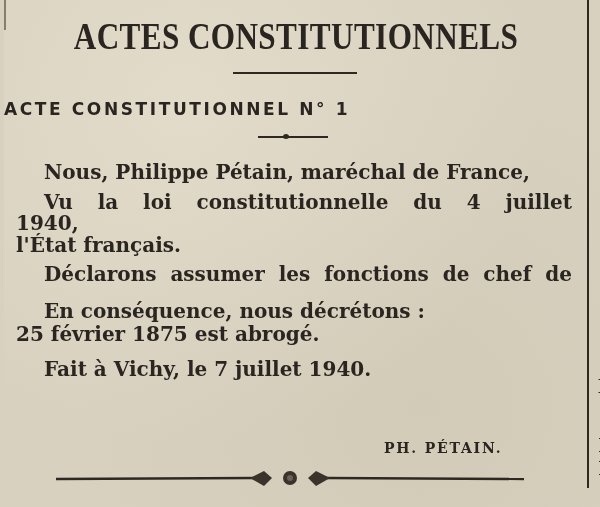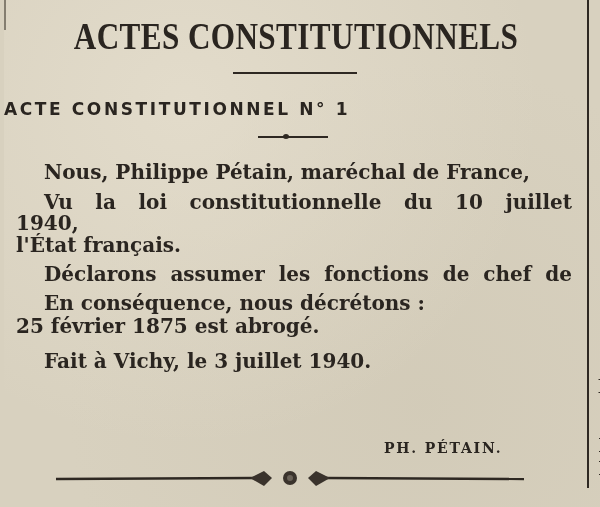--- a/index.html
+++ b/index.html
@@ -86,27 +86,27 @@
 
   <div class="heading">ACTES CONSTITUTIONNELS</div>
   <div class="rule1"></div>
 
   <div class="subheading">ACTE CONSTITUTIONNEL N° 1</div>
   <div class="rule2"></div>
   <div class="rule2-dot"></div>
 
   <div class="body-text">
     <span class="line p-indent last" style="margin-top:2px;">Nous, Philippe Pétain, maréchal de France,</span>
-    <span class="line p-indent" style="margin-top:5px;">Vu la loi constitutionnelle du 10 juillet</span>
+    <span class="line p-indent" style="margin-top:5px;">Vu la loi constitutionnelle du 4 juillet</span>
     <span class="line last" style="margin-top:-4px;">1940,</span>
     <span class="line last" style="margin-top:-3px;">l'État français.</span>
     <span class="line p-indent" style="margin-top:4px;">Déclarons assumer les fonctions de chef de</span>
-    <span class="line p-indent last" style="margin-top:4px;">En conséquence, nous décrétons :</span>
+    <span class="line p-indent last" style="margin-top:12px;">En conséquence, nous décrétons :</span>
     <span class="line last" style="margin-top:-2px;">25 février 1875 est abrogé.</span>
-    <span class="line p-indent last" style="margin-top:10px;">Fait à Vichy, le 3 juillet 1940.</span>
+    <span class="line p-indent last" style="margin-top:10px;">Fait à Vichy, le 7 juillet 1940.</span>
   </div>
 
   <div class="signature">PH. PÉTAIN.</div>
 
   <svg class="ornament" viewBox="0 0 472 22" width="472" height="22">
     <line x1="2" y1="11" x2="200" y2="10" stroke="#2e2822" stroke-width="2.4"></line>
     <line x1="272" y1="10" x2="470" y2="11" stroke="#2e2822" stroke-width="2.4"></line>
     <path d="M196 10 L210 3 L218 10 L210 18 Z" fill="#3a332c"></path>
     <circle cx="236" cy="10" r="7" fill="#3a332c"></circle>
     <circle cx="236" cy="10" r="3" fill="#6a6258"></circle>

